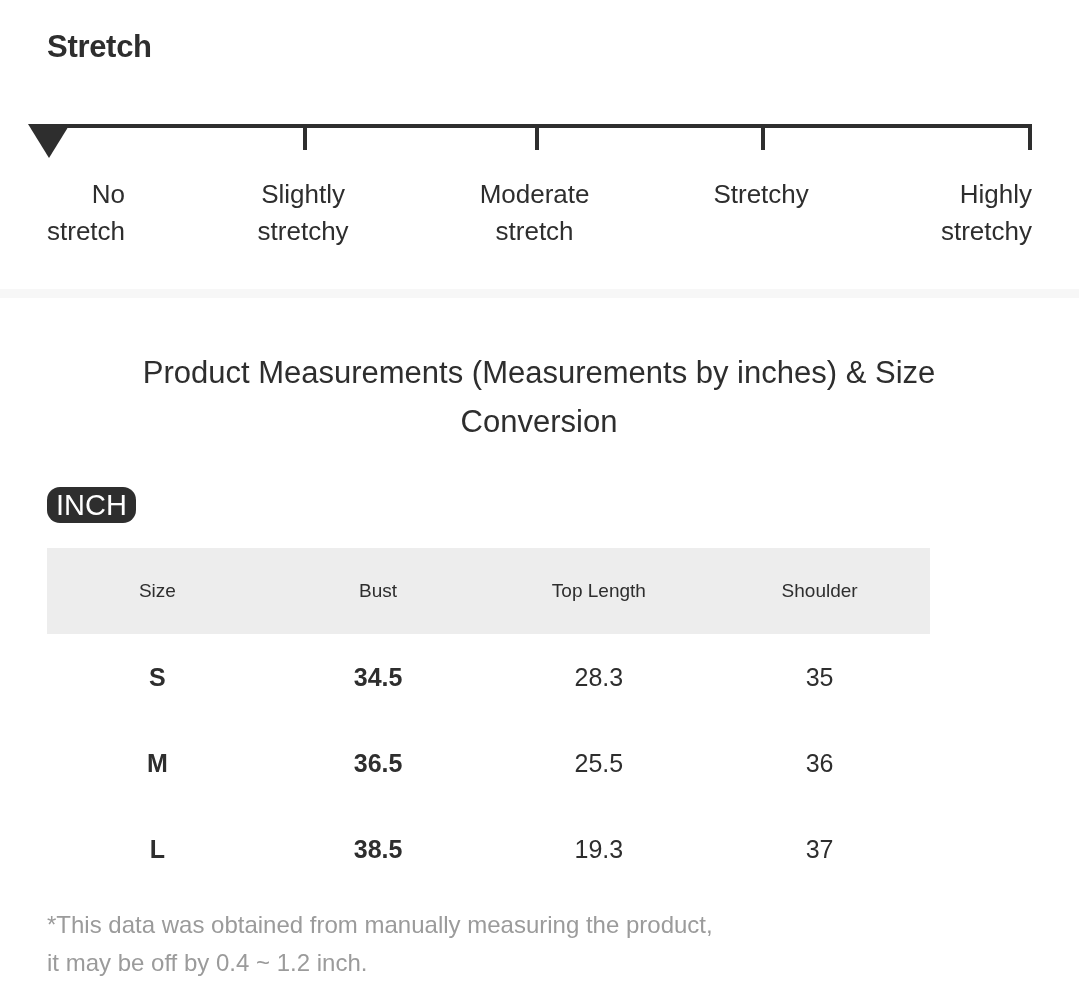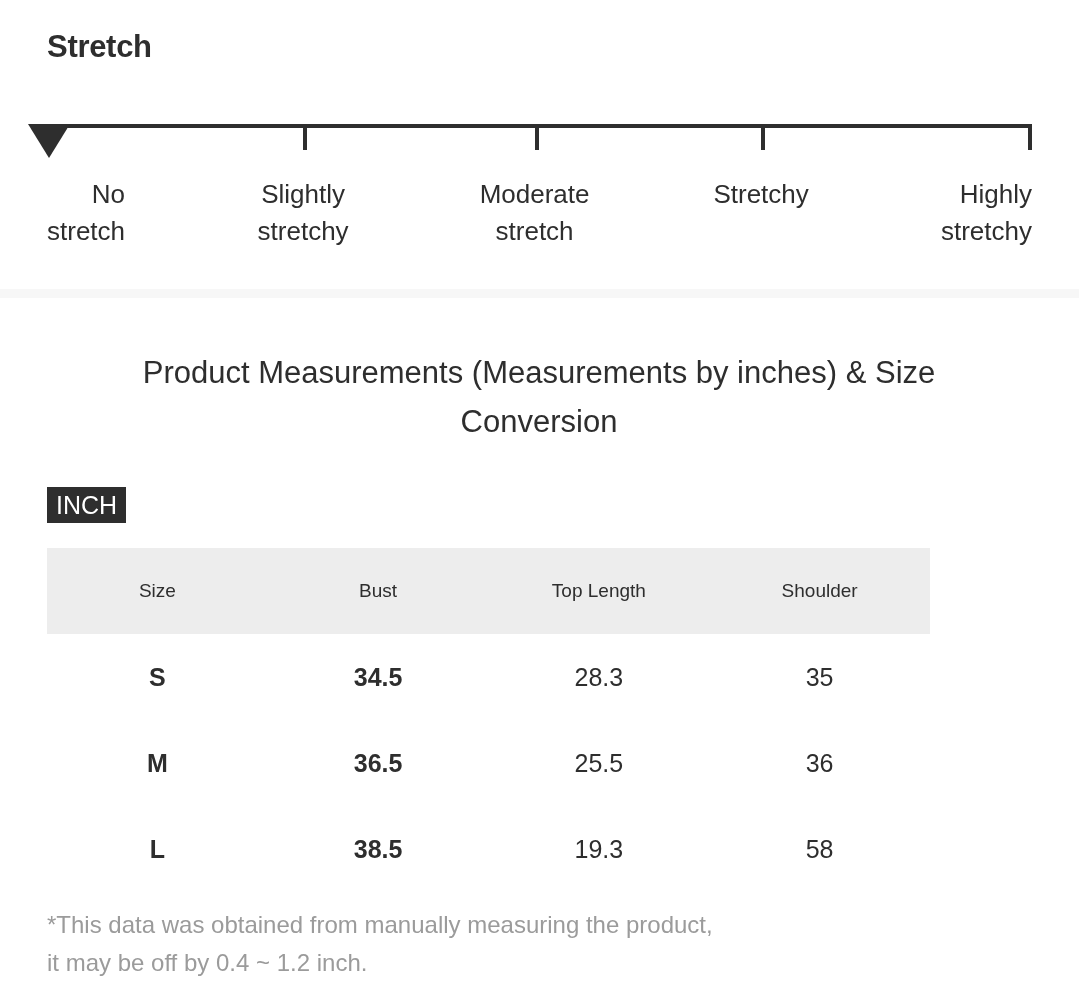--- a/index.html
+++ b/index.html
@@ -105,24 +105,25 @@
     padding: 0 100px;
     box-sizing: border-box;
   }
 
   .unit-badge {
     position: absolute;
     left: 47px;
     top: 487px;
     background: #2e2e2e;
     color: #ffffff;
-    font-size: 25px;
+    font-size: 29px;
     line-height: 36px;
     padding: 0 9px;
     display: inline-block;
+    border-radius: 13px;
   }
 
   .size-table {
     position: absolute;
     left: 47px;
     top: 548px;
     width: 883px;
     border-collapse: collapse;
     table-layout: fixed;
   }
@@ -218,20 +219,20 @@
         <tr>
           <td class="strong">M</td>
           <td class="strong">36.5</td>
           <td>25.5</td>
           <td>36</td>
         </tr>
         <tr>
           <td class="strong">L</td>
           <td class="strong">38.5</td>
           <td>19.3</td>
-          <td>58</td>
+          <td>37</td>
         </tr>
       </tbody>
   </table>
 
   <div class="table-note">*This data was obtained from manually measuring the product,
  it may be off by 0.4 ~ 1.2 inch.</div>
 </div>
 
 </body></html>

